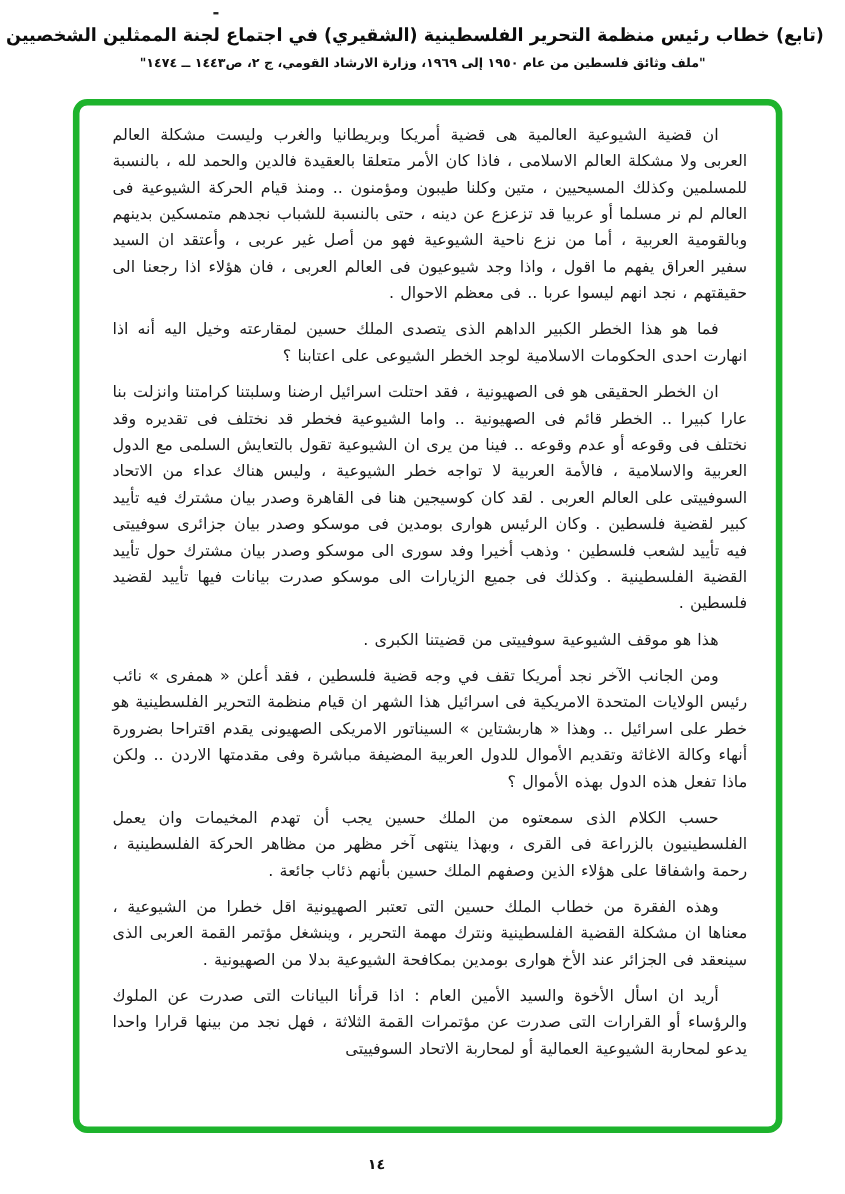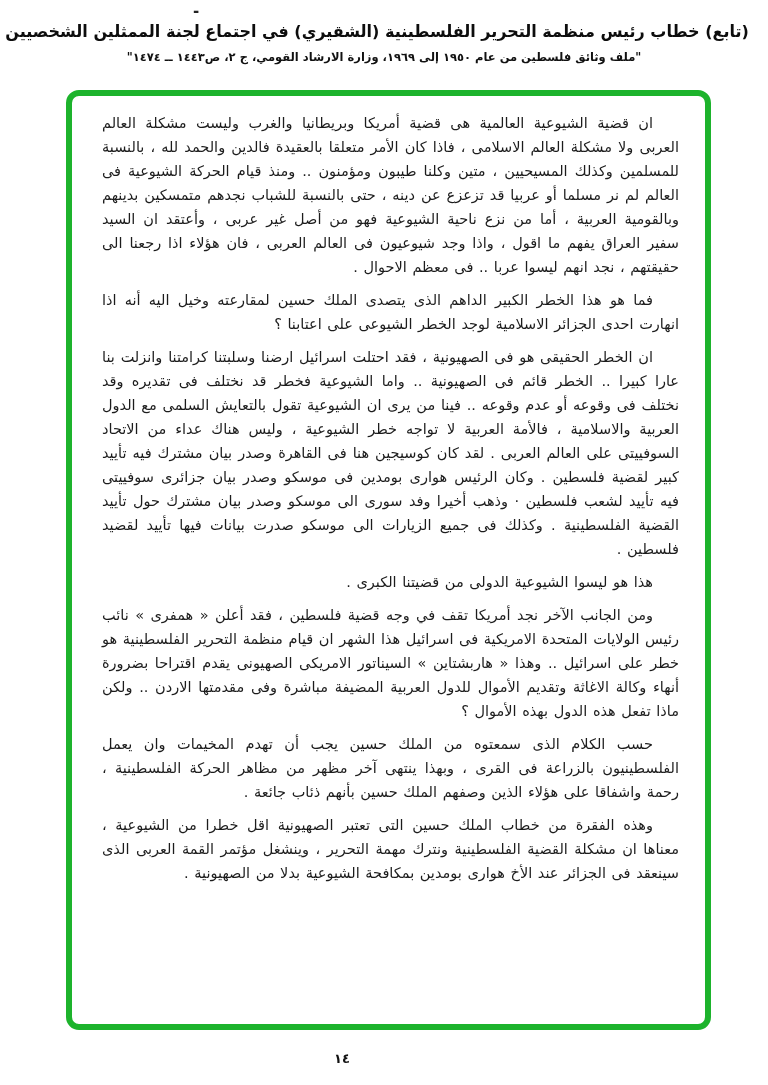--- a/index.html
+++ b/index.html
@@ -91,26 +91,27 @@
   <span class="stray-mark">-</span>
 
   <div class="header">
     <div class="header-title">(تابع) خطاب رئيس منظمة التحرير الفلسطينية (الشقيري) في اجتماع لجنة الممثلين الشخصيين للملوك والرؤساء العرب</div>
     <div class="header-source">"ملف وثائق فلسطين من عام ١٩٥٠ إلى ١٩٦٩، وزارة الارشاد القومي، ج ٢، ص١٤٤٣ ــ ١٤٧٤"</div>
   </div>
 
   <div class="text-frame" style="border-color: rgb(29, 179, 44);">
     <div class="body-text">
       <p>ان قضية الشيوعية العالمية هى قضية أمريكا وبريطانيا والغرب وليست مشكلة العالم العربى ولا مشكلة العالم الاسلامى ، فاذا كان الأمر متعلقا بالعقيدة فالدين والحمد لله ، بالنسبة للمسلمين وكذلك المسيحيين ، متين وكلنا طيبون ومؤمنون .. ومنذ قيام الحركة الشيوعية فى العالم لم نر مسلما أو عربيا قد تزعزع عن دينه ، حتى بالنسبة للشباب نجدهم متمسكين بدينهم وبالقومية العربية ، أما من نزع ناحية الشيوعية فهو من أصل غير عربى ، وأعتقد ان السيد سفير العراق يفهم ما اقول ، واذا وجد شيوعيون فى العالم العربى ، فان هؤلاء اذا رجعنا الى حقيقتهم ، نجد انهم ليسوا عربا .. فى معظم الاحوال .</p>
-      <p>فما هو هذا الخطر الكبير الداهم الذى يتصدى الملك حسين لمقارعته وخيل اليه أنه اذا انهارت احدى الجزائر الاسلامية لوجد الخطر الشيوعى على اعتابنا ؟</p>
+      <p>فما هو هذا الخطر الكبير الداهم الذى يتصدى الملك حسين لمقارعته وخيل اليه أنه اذا انهارت احدى الحكومات الاسلامية لوجد الخطر الشيوعى على اعتابنا ؟</p>
       <p>ان الخطر الحقيقى هو فى الصهيونية ، فقد احتلت اسرائيل ارضنا وسلبتنا كرامتنا وانزلت بنا عارا كبيرا .. الخطر قائم فى الصهيونية .. واما الشيوعية فخطر قد نختلف فى تقديره وقد نختلف فى وقوعه أو عدم وقوعه .. فينا من يرى ان الشيوعية تقول بالتعايش السلمى مع الدول العربية والاسلامية ، فالأمة العربية لا تواجه خطر الشيوعية ، وليس هناك عداء من الاتحاد السوفييتى على العالم العربى . لقد كان كوسيجين هنا فى القاهرة وصدر بيان مشترك فيه تأييد كبير لقضية فلسطين . وكان الرئيس هوارى بومدين فى موسكو وصدر بيان جزائرى سوفييتى فيه تأييد لشعب فلسطين · وذهب أخيرا وفد سورى الى موسكو وصدر بيان مشترك حول تأييد القضية الفلسطينية . وكذلك فى جميع الزيارات الى موسكو صدرت بيانات فيها تأييد لقضيد فلسطين .</p>
-      <p>هذا هو ليسوا الشيوعية الدولى من قضيتنا الكبرى .</p>
+      <p>هذا هو موقف الشيوعية سوفييتى من قضيتنا الكبرى .</p>
       <p>ومن الجانب الآخر نجد أمريكا تقف في وجه قضية فلسطين ، فقد أعلن « همفرى » نائب رئيس الولايات المتحدة الامريكية فى اسرائيل هذا الشهر ان قيام منظمة التحرير الفلسطينية هو خطر على اسرائيل .. وهذا « هاربشتاين » السيناتور الامريكى الصهيونى يقدم اقتراحا بضرورة أنهاء وكالة الاغاثة وتقديم الأموال للدول العربية المضيفة مباشرة وفى مقدمتها الاردن .. ولكن ماذا تفعل هذه الدول بهذه الأموال ؟</p>
       <p>حسب الكلام الذى سمعتوه من الملك حسين يجب أن تهدم المخيمات وان يعمل الفلسطينيون بالزراعة فى القرى ، وبهذا ينتهى آخر مظهر من مظاهر الحركة الفلسطينية ، رحمة واشفاقا على هؤلاء الذين وصفهم الملك حسين بأنهم ذئاب جائعة .</p>
       <p>وهذه الفقرة من خطاب الملك حسين التى تعتبر الصهيونية اقل خطرا من الشيوعية ، معناها ان مشكلة القضية الفلسطينية ونترك مهمة التحرير ، وينشغل مؤتمر القمة العربى الذى سينعقد فى الجزائر عند الأخ هوارى بومدين بمكافحة الشيوعية بدلا من الصهيونية .</p>
+      <p>أريد ان اسأل الأخوة والسيد الأمين العام : اذا قرأنا البيانات التى صدرت عن الملوك والرؤساء أو القرارات التى صدرت عن مؤتمرات القمة الثلاثة ، فهل نجد من بينها قرارا واحدا يدعو لمحاربة الشيوعية العمالية أو لمحاربة الاتحاد السوفييتى</p>
     </div>
   </div>
 
   <div class="footer">
     <span class="page-number">١٤</span>
   </div>
 
 </div>
 
 </body></html>

